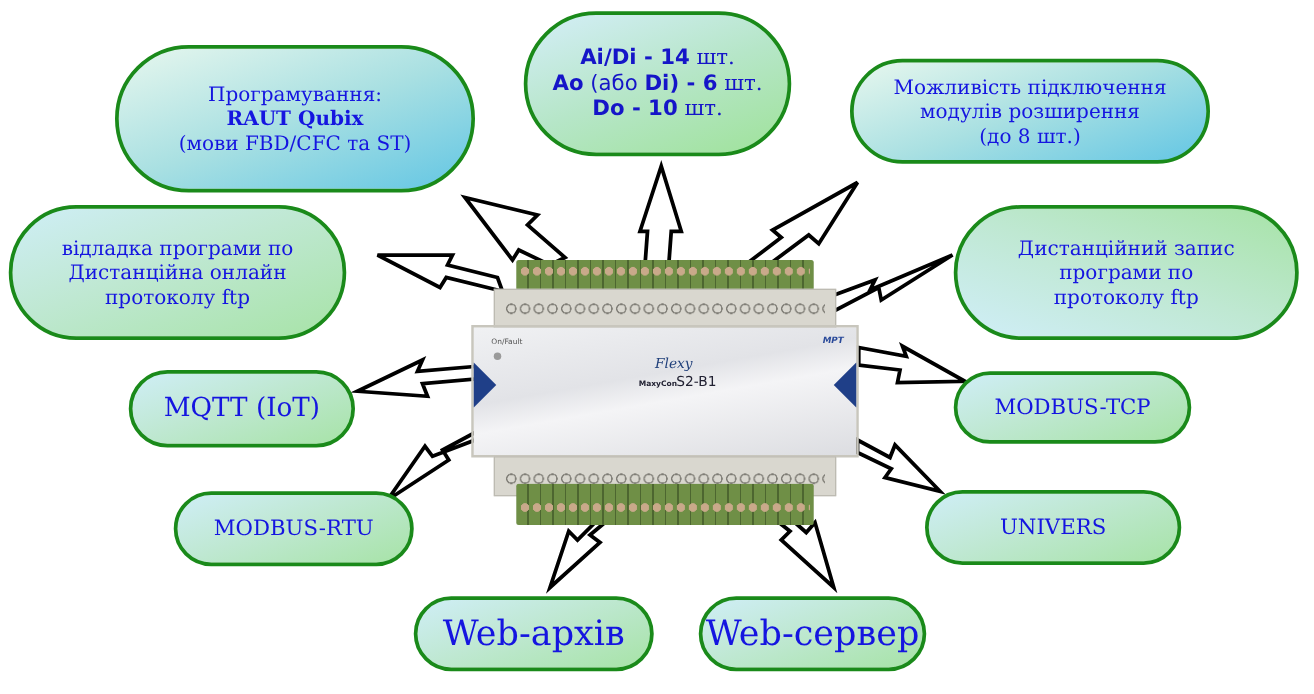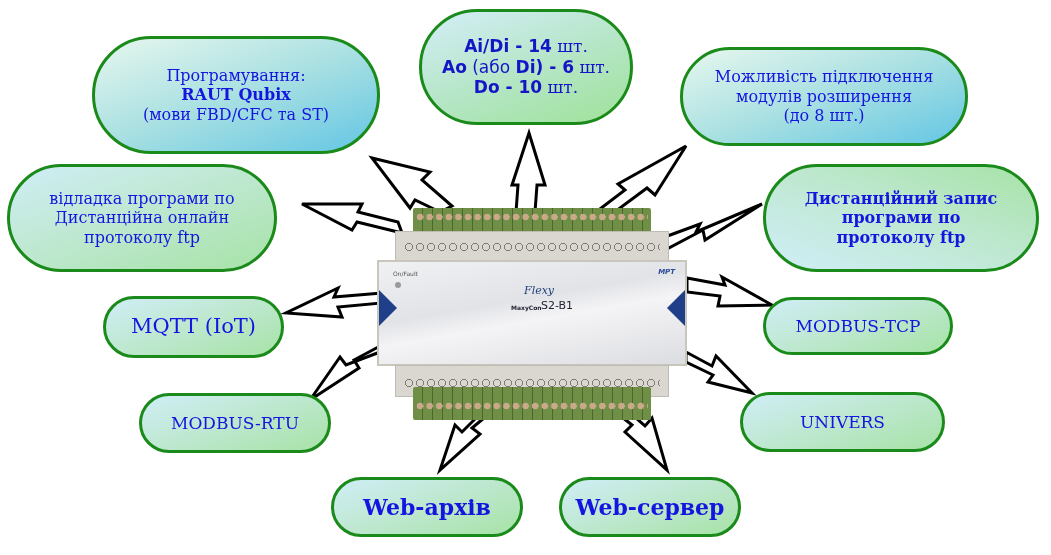--- a/index.html
+++ b/index.html
@@ -14,21 +14,21 @@
   .g-green { background:linear-gradient(160deg, #cfeef6 0%, #bfe8d2 45%, #a7e3a7 100%); }
   .g-blue  { background:linear-gradient(160deg, #e7f7ee 0%, #a9e0e2 50%, #63c6e4 100%); }
   .g-top   { background:linear-gradient(160deg, #d4eef8 0%, #b6e6c8 50%, #9fe29a 100%); }
   .g-rev   { background:linear-gradient(200deg, #a7e3a7 0%, #bfe8d2 50%, #d0eef8 100%); }
   .bubble span { display:block; white-space:nowrap; }
   .bold { font-weight:bold; }
   .sans { font-family:"DejaVu Sans", sans-serif; }
   .sm { font-size:16px; }
   .md { font-size:17px; }
   .lg { font-size:21px; }
-  .xl { font-size:22px;font-weight:bold; }
+  .xl { font-size:28px; }
 
   
   #device { position:absolute; left:377px; top:205px; width:310px; height:215px; }
   .terminal-strip { position:absolute; height:33px; background:#5e7a3a; border-radius:2px;
      background-image:repeating-linear-gradient(90deg, #6f8f46 0 9px, #4d6630 9px 10px); }
   .terminal-strip .dots { position:absolute; left:3px; right:3px; top:4px; height:10px;
      background-image:radial-gradient(circle at 4px 5px, #c9a98a 0 3.2px, transparent 3.6px);
      background-size:9.6px 10px; }
   .rail { position:absolute; background:#d9d7cf; border:1px solid #bdbbb2; box-sizing:border-box; }
   .holes { position:absolute; left:8px; right:8px; height:12px;
@@ -109,33 +109,33 @@
     <span class="bold">RAUT Qubix</span>
     <span>(мови FBD/CFC та ST)</span>
   </div>
 
   <div class="bubble g-top md" style="left:419px; top:9px; width:214px; height:116px; color:#1515c8;">
     <span><b class="sans">Ai/Di - 14</b><span style="display:inline"> шт.</span></span>
     <span><b class="sans">Ao</b><span class="sans" style="display:inline"> (або </span><b class="sans">Di) - 6</b><span style="display:inline"> шт.</span></span>
     <span><b class="sans">Do - 10</b><span style="display:inline"> шт.</span></span>
   </div>
 
-  <div class="bubble g-blue sm" style="left:680px; top:47px; width:288px; height:99px;">
+  <div class="bubble g-blue sm" style="left:680px; top:47px; width:288px; height:84px;">
     <span>Можливість підключення</span>
     <span>модулів розширення</span>
     <span>(до 8 шт.)</span>
   </div>
 
   <div class="bubble g-green sm" style="left:7px; top:164px; width:270px; height:108px;">
     <span>відладка програми по</span>
     <span>Дистанційна онлайн</span>
     <span>протоколу ftp</span>
   </div>
 
-  <div class="bubble g-rev sm" style="left:763px; top:164px; width:276px; height:108px;font-weight:bold;">
+  <div class="bubble g-rev sm" style="left:763px; top:164px; width:276px; height:108px;">
     <span>Дистанційний запис</span>
     <span>програми по</span>
     <span>протоколу ftp</span>
   </div>
 
   <div class="bubble g-green lg" style="left:103px; top:296px; width:181px; height:62px;">
     <span>MQTT (IoT)</span>
   </div>
 
   <div class="bubble g-green md" style="left:763px; top:297px; width:190px; height:58px;">

